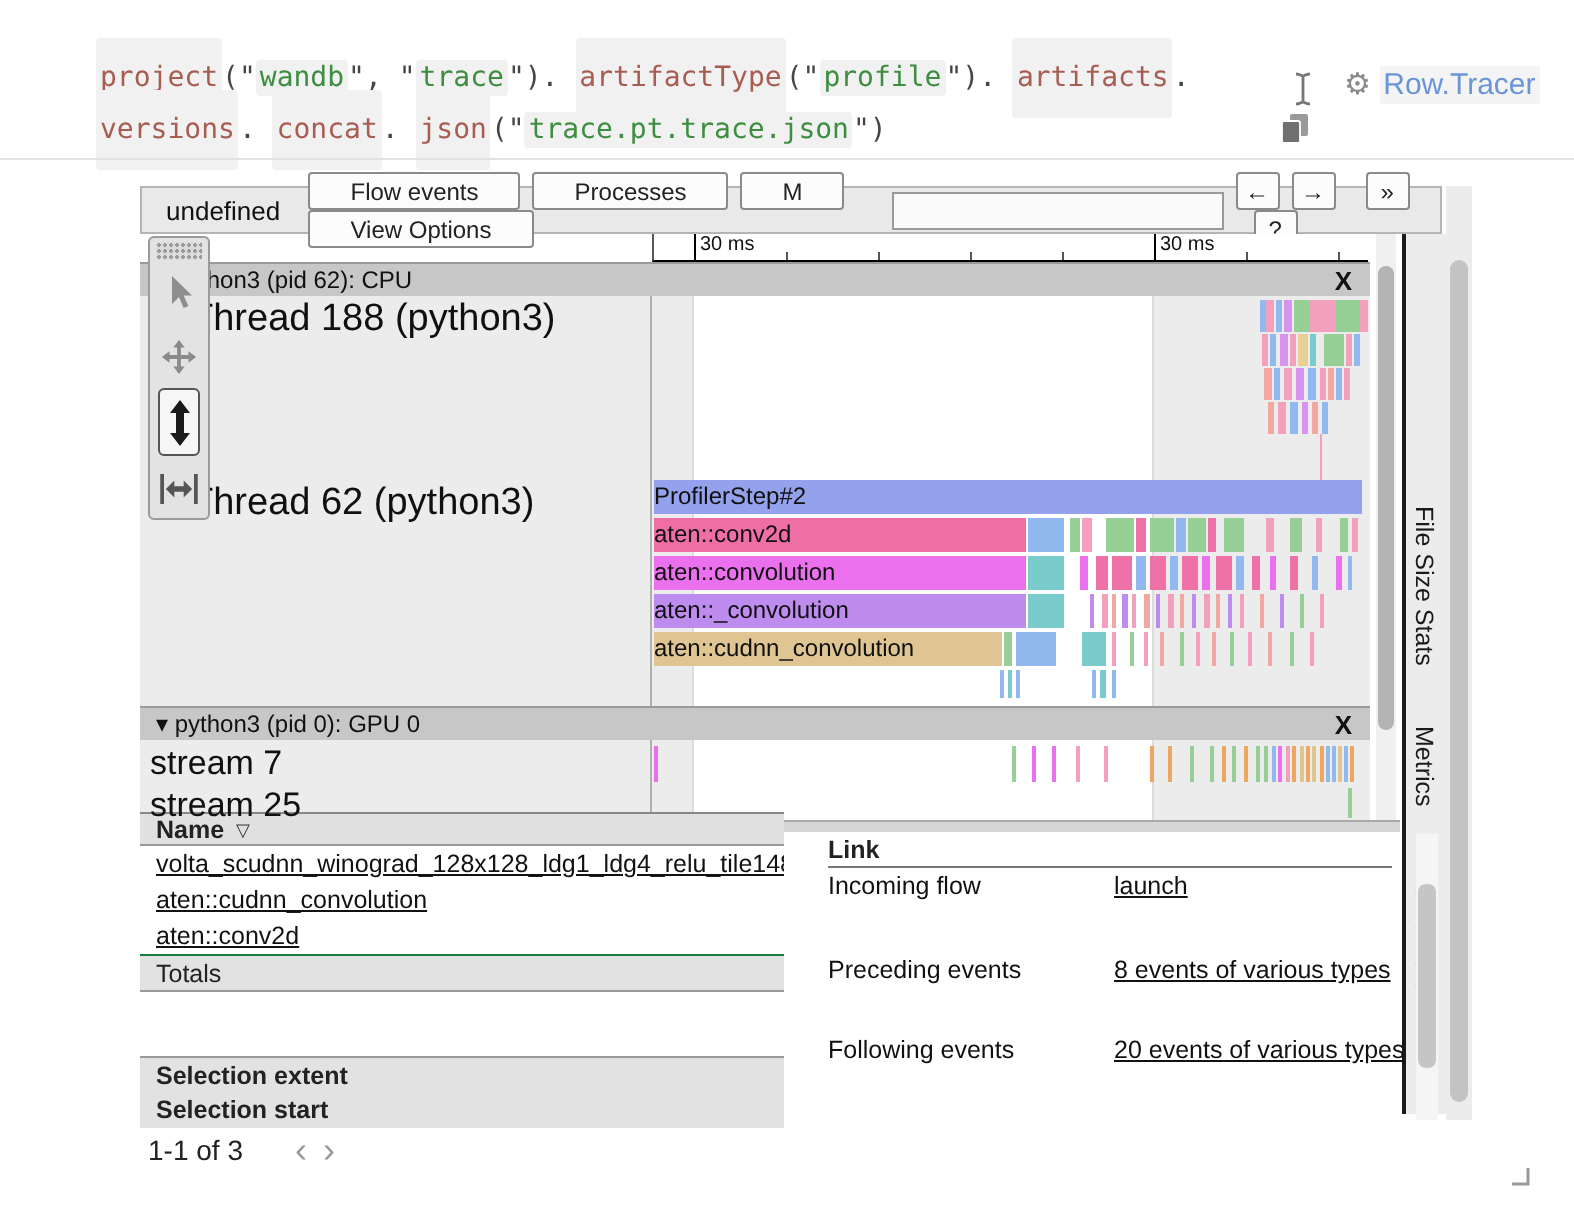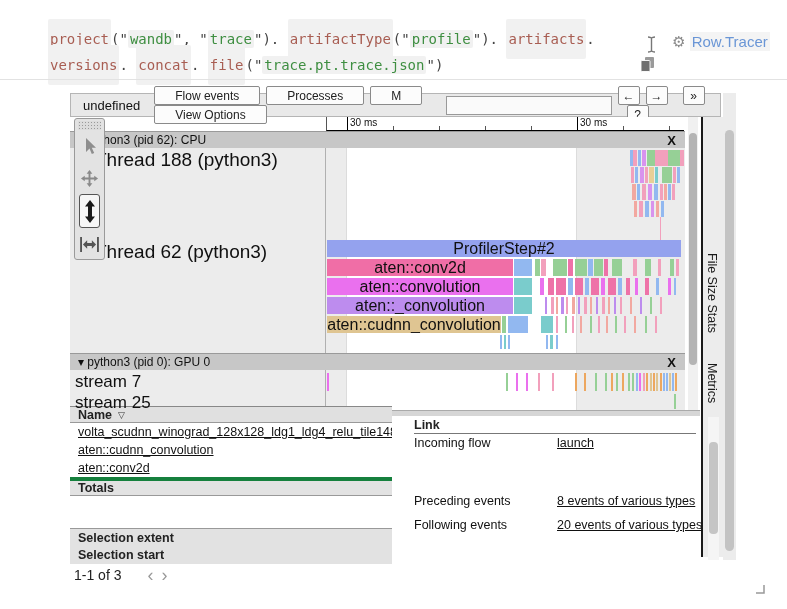--- a/index.html
+++ b/index.html
@@ -39,21 +39,21 @@
   #canvas-col{position:absolute;left:326px;top:131px;width:359px;height:279px;
               background:linear-gradient(to right,#ececec 0 20px,#ffffff 20px 250px,#ececec 250px 100%);}
   .grid-line{position:absolute;top:0;width:1px;height:279px;background:#dcdcdc;}
   .track-header{position:absolute;left:70px;width:615px;height:17px;background:#c7c7c7;
                 border-top:1px solid #9a9a9a;box-sizing:border-box;font-size:12px;color:#111;
                 display:flex;align-items:center;padding-left:8px;z-index:4;}
   .track-close{position:absolute;right:9px;top:1px;font-size:13px;font-weight:bold;color:#111;cursor:default;}
   .thread-label{position:absolute;font-size:19px;color:#101010;z-index:3;}
   .stream-label{position:absolute;font-size:17px;color:#101010;z-index:3;}
   .ev{position:absolute;z-index:2;}
-  .flame-bar{position:absolute;z-index:2;font-size:16px;color:#101010;text-align:center;
+  .flame-bar{position:absolute;z-index:2;font-size:12px;color:#101010;text-align:left;
              overflow:hidden;white-space:nowrap;line-height:17px;}
   
   #palette{position:absolute;left:74px;top:118px;width:31px;height:142px;background:#e3e3e3;
            border:1px solid #9a9a9a;border-radius:3px;box-sizing:border-box;z-index:10;}
   #palette-grip{height:9px;margin:2px 3px 0 3px;background:#dcdcdc;
     background-image:radial-gradient(#9a9a9a 0.8px, transparent 0.9px);background-size:3px 3px;}
   .pal-tool{height:32px;display:flex;align-items:center;justify-content:center;}
   .pal-selected{border:1px solid #555;border-radius:3px;background:#f6f6f6;margin:0 4px;}
   
   #tl-scrollbar{position:absolute;left:688px;top:117px;width:10px;height:293px;background:#f0f0f0;}
@@ -66,22 +66,22 @@
   #outer-scrollbar{position:absolute;left:723px;top:93px;width:13px;height:467px;background:#ececec;}
   #outer-thumb{position:absolute;left:2px;top:37px;width:9px;height:421px;background:#c3c3c3;border-radius:5px;}
   
   #splitter{position:absolute;left:70px;top:410px;width:630px;height:6px;background:#d6d6d6;border-top:1px solid #aaa;box-sizing:border-box;}
   #name-table{position:absolute;left:70px;top:406px;width:322px;}
   #name-header{height:17px;background:#e0e0e0;border-top:1px solid #888;border-bottom:1px solid #999;
                box-sizing:border-box;font-size:12.5px;font-weight:bold;padding-left:8px;display:flex;align-items:center;gap:6px;}
   .sort-triangle{font-size:9px;font-weight:normal;color:#333;}
   .name-row{height:18px;font-size:12.5px;padding-left:8px;white-space:nowrap;overflow:hidden;display:flex;align-items:center;}
   .name-row a{color:#111;text-decoration:underline;}
-  #totals-row{height:19px;background:#e2e2e2;border-top:4px solid #15803d;border-bottom:1px solid #999;
-              box-sizing:border-box;font-size:12.5px;font-weight:bold;padding-left:8px;display:flex;align-items:center;}
+  #totals-row{height:19px;background:#e2e2e2;border-top:1px solid #15803d;border-bottom:1px solid #999;
+              box-sizing:border-box;font-size:12.5px;font-weight:normal;padding-left:8px;display:flex;align-items:center;}
   #selection-block{position:absolute;left:70px;top:528px;width:322px;height:36px;background:#e2e2e2;
                    border-top:1px solid #999;box-sizing:border-box;}
   .sel-row{height:17px;font-size:12.5px;font-weight:bold;padding-left:8px;display:flex;align-items:center;}
   #events-table{position:absolute;left:414px;top:416px;width:282px;}
   #events-header{height:17px;border-bottom:1px solid #777;font-size:12.5px;font-weight:bold;
                  display:flex;align-items:center;}
   #events-header .col1{width:143px;}
   .event-row{position:absolute;left:0;font-size:12.5px;display:flex;}
   .event-row .col1{width:143px;color:#111;}
   .event-row a{color:#111;text-decoration:underline;white-space:nowrap;}
@@ -93,21 +93,21 @@
   #page-prev{margin-left:22px;}
   #resize-corner{position:absolute;left:755px;top:580px;}
 </style>
 </head>
 <body>
 
 <div id="stage">
 
   <div id="code-block">
     <div class="code-line" id="code-line1"><span class="tok-fn">project</span><span class="tok-p">(</span><span class="tok-p">"</span><span class="tok-str">wandb</span><span class="tok-p">"</span><span class="tok-p">, </span><span class="tok-p">"</span><span class="tok-str">trace</span><span class="tok-p">"</span><span class="tok-p">). </span><span class="tok-fn">artifactType</span><span class="tok-p">(</span><span class="tok-p">"</span><span class="tok-str">profile</span><span class="tok-p">"</span><span class="tok-p">). </span><span class="tok-fn">artifacts</span><span class="tok-p">. </span></div>
-    <div class="code-line" id="code-line2"><span class="tok-fn">versions</span><span class="tok-p">. </span><span class="tok-fn">concat</span><span class="tok-p">. </span><span class="tok-fn">file</span><span class="tok-p">(</span><span class="tok-p">"</span><span class="tok-str">trace.pt.trace.json</span><span class="tok-p">"</span><span class="tok-p">)</span></div>
+    <div class="code-line" id="code-line2"><span class="tok-fn">versions</span><span class="tok-p">. </span><span class="tok-fn">concat</span><span class="tok-p">. </span><span class="tok-fn">json</span><span class="tok-p">(</span><span class="tok-p">"</span><span class="tok-str">trace.pt.trace.json</span><span class="tok-p">"</span><span class="tok-p">)</span></div>
   </div>
   <span id="ibeam-icon">
     <svg width="11" height="17" viewBox="0 0 11 17">
         <path d="M2 1 C4 1 5 2 5.5 2 C6 2 7 1 9 1 M5.5 2 V15 M2 16 C4 16 5 15 5.5 15 C6 15 7 16 9 16" stroke="#777" stroke-width="1.4" fill="none"></path>
       </svg>
   </span>
   <span id="gear-row">
     <span>⚙</span>
     <span id="tracer-label">Row.Tracer</span>
   </span>
@@ -367,21 +367,21 @@
 
   <div id="events-table">
     <div id="events-header">
       <span>Link</span>
     </div>
     <div id="event-rows">
         <div class="event-row" style="top: 20px;">
           <span class="col1">Incoming flow</span>
           <a href="#">launch</a>
         </div>
-        <div class="event-row" style="top: 78px;">
+        <div class="event-row" style="top: 62px;">
           <span class="col1">Preceding events</span>
           <a href="#">8 events of various types</a>
         </div>
         <div class="event-row" style="top: 102px;">
           <span class="col1">Following events</span>
           <a href="#">20 events of various types</a>
         </div>
       </div>
   </div>
   <div id="details-scrollbar">

